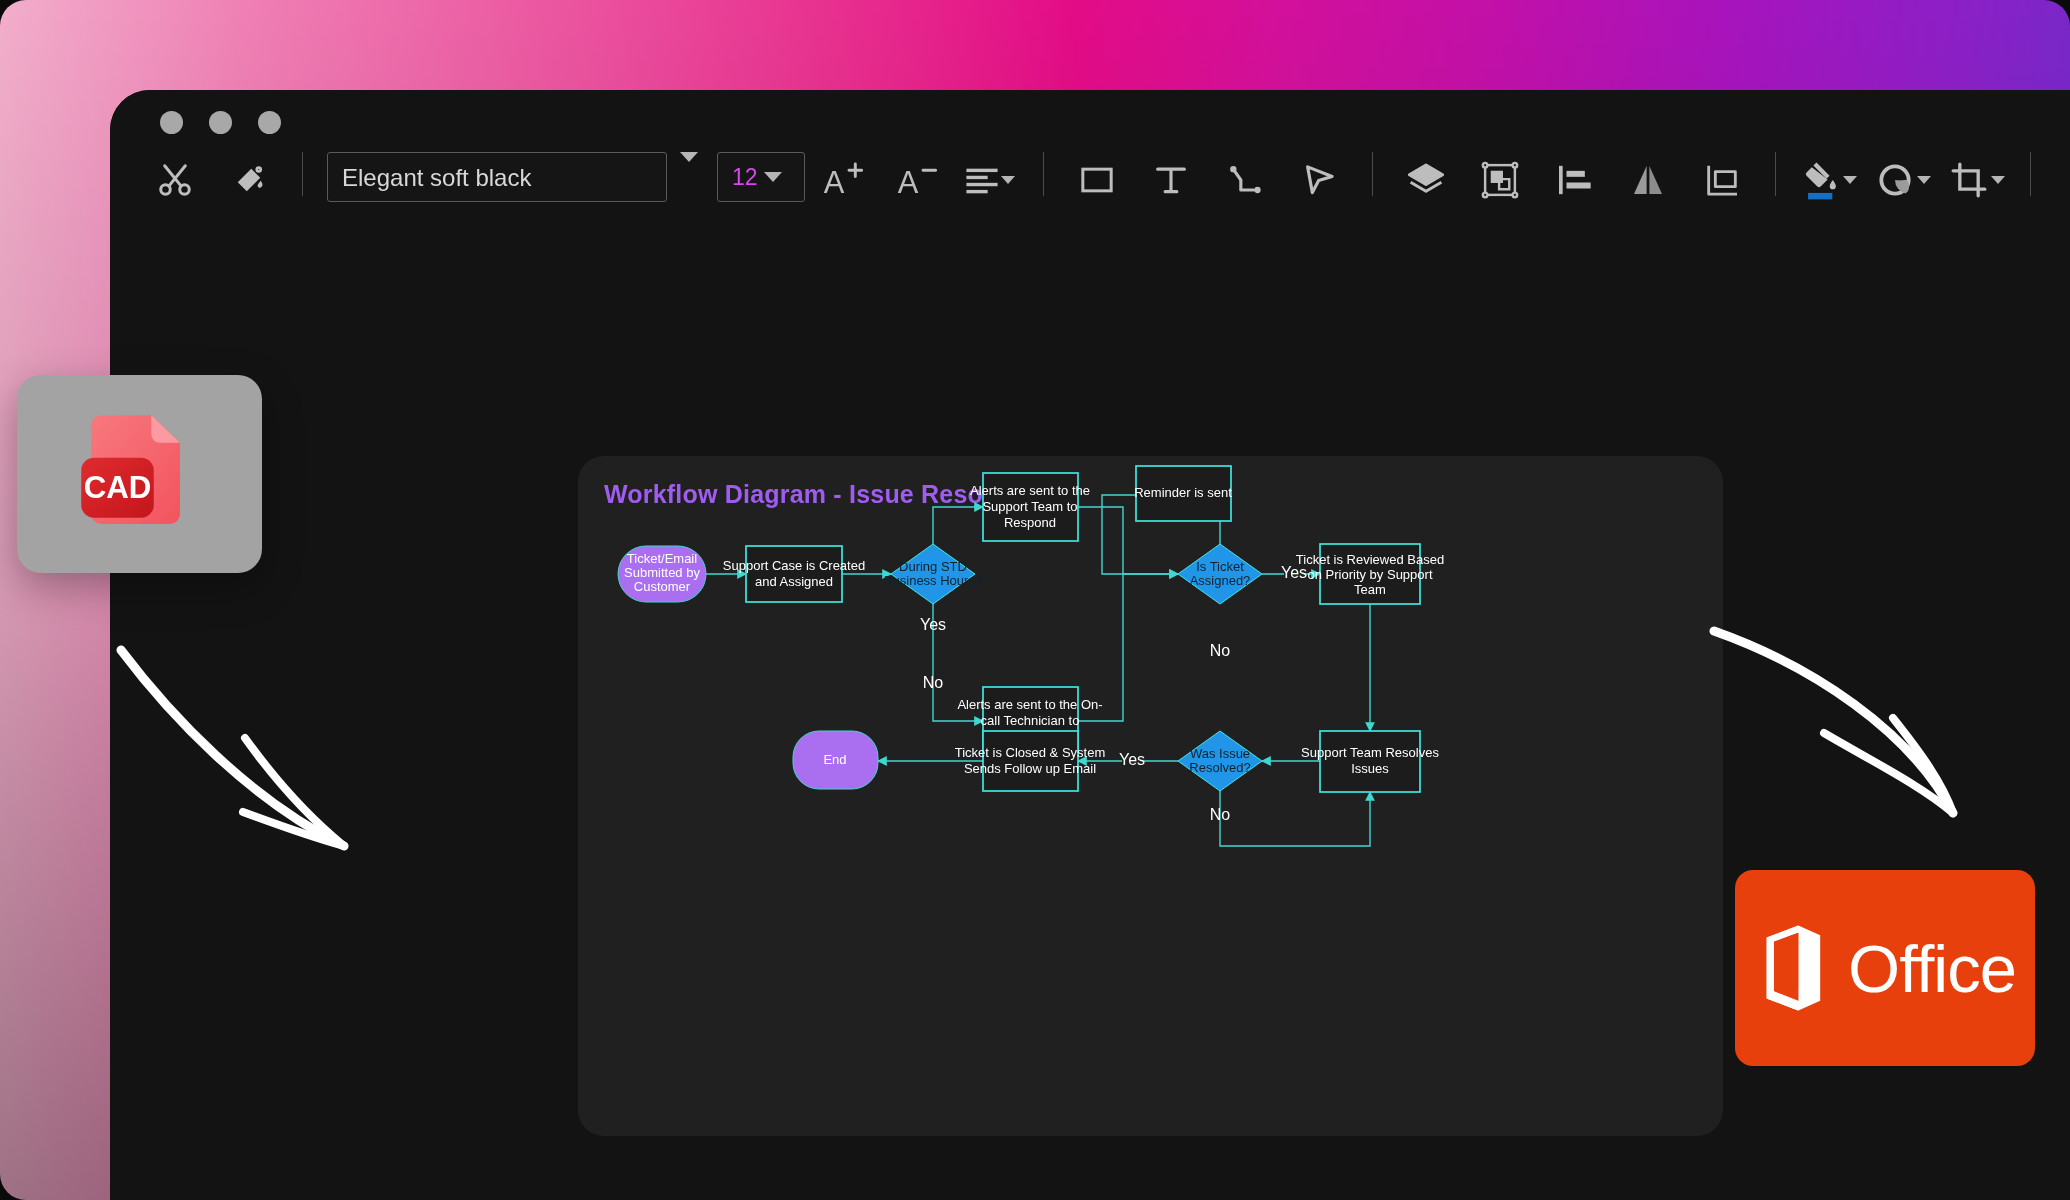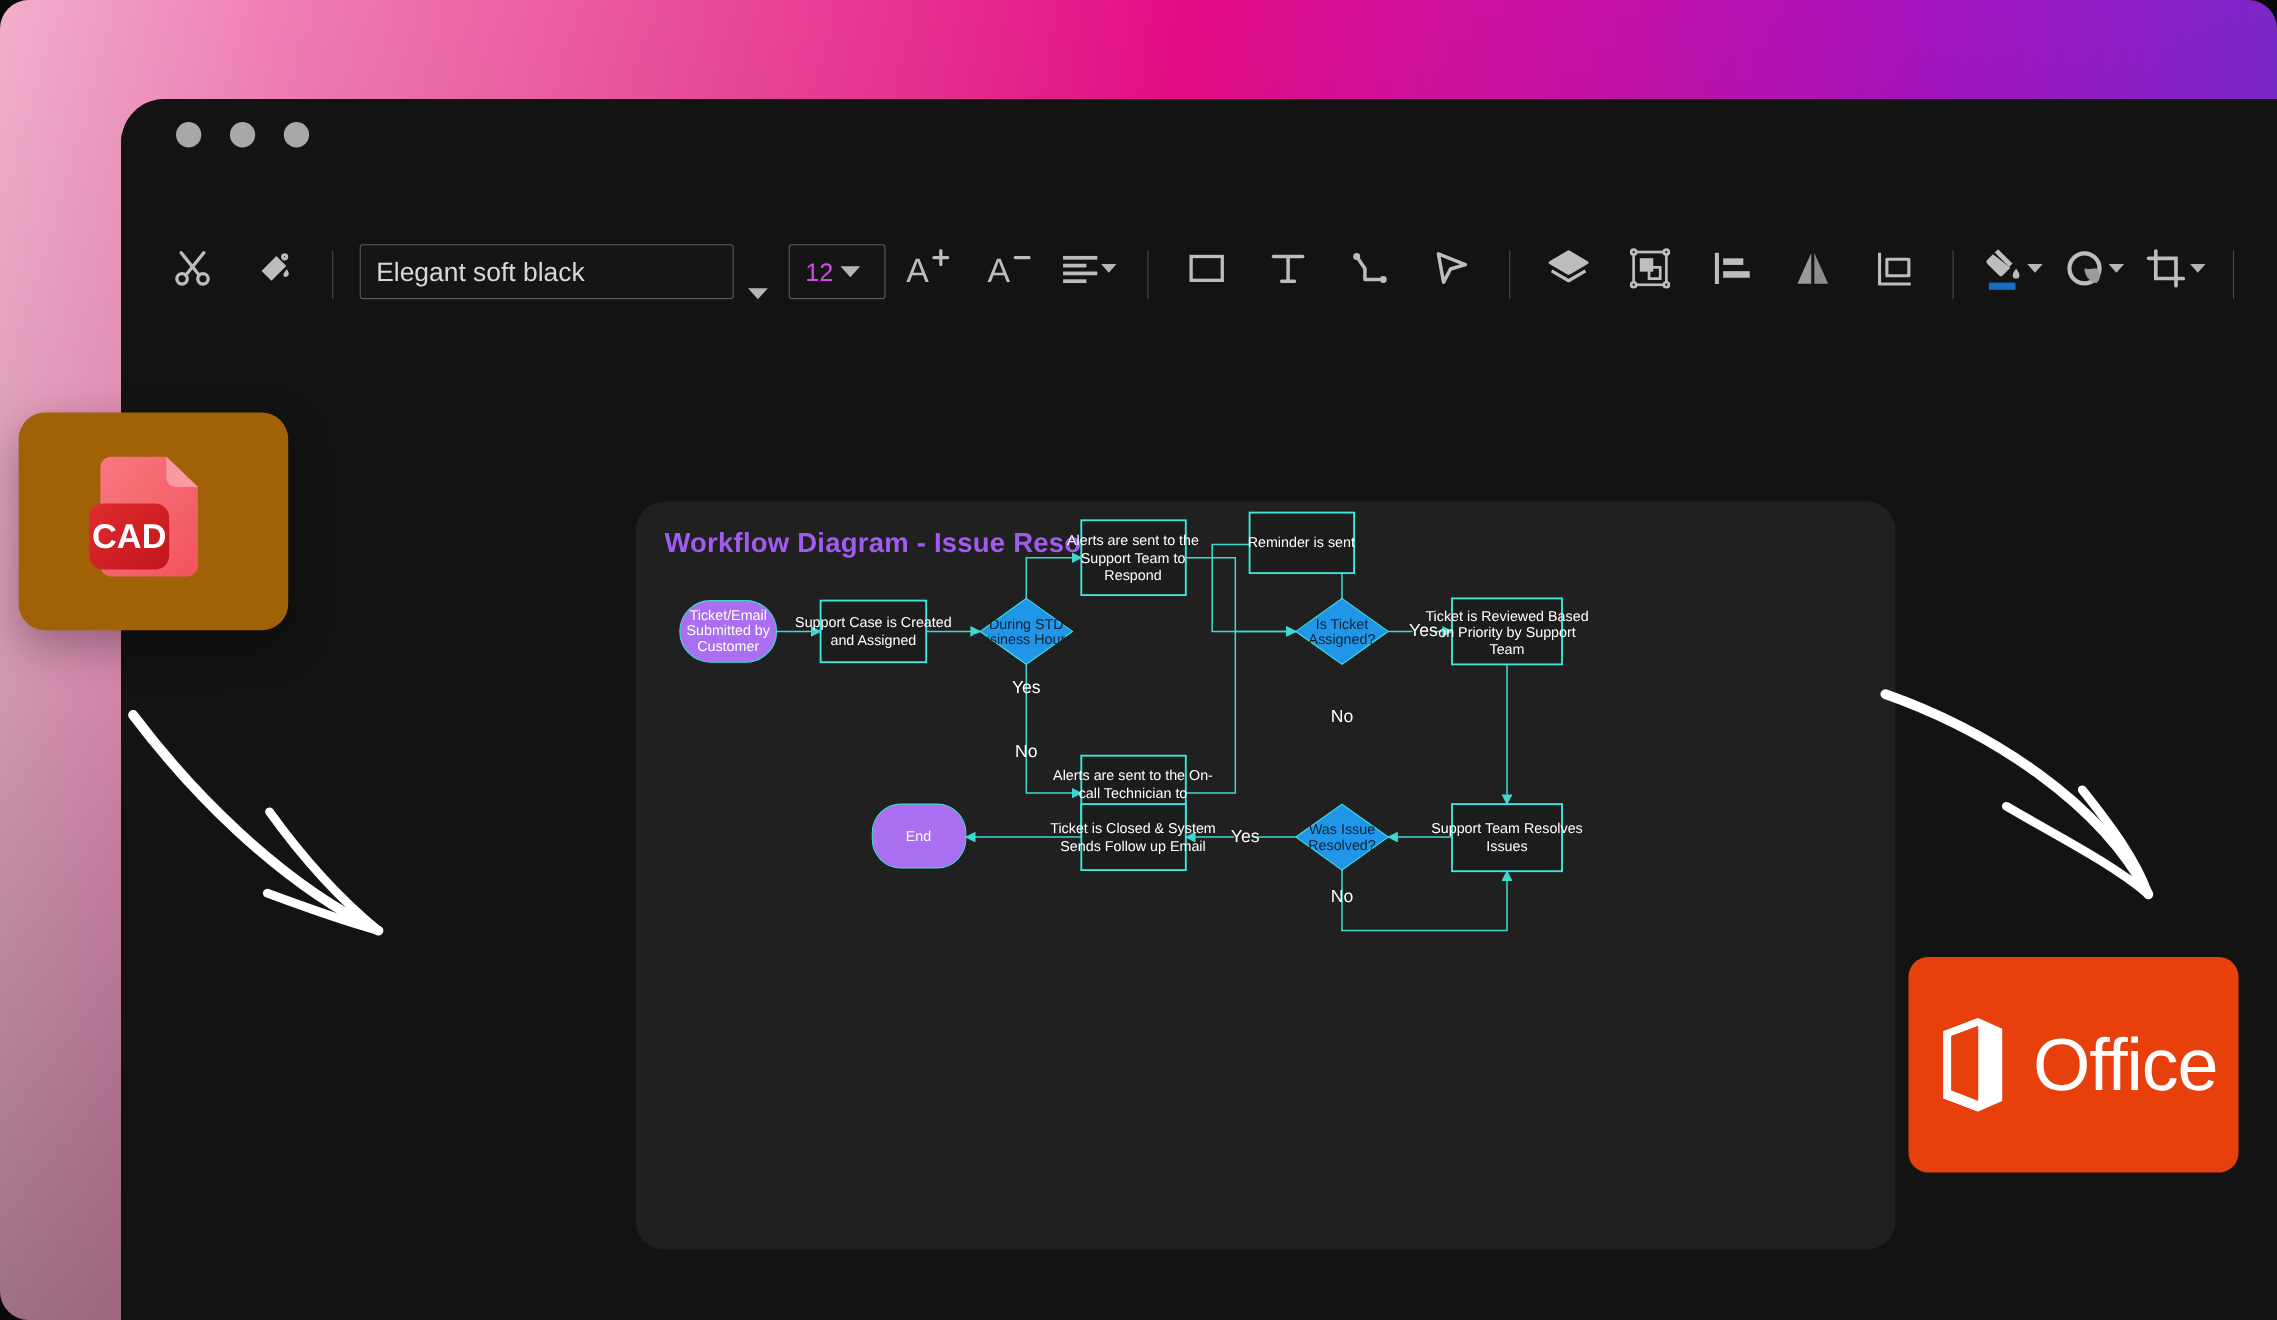--- a/index.html
+++ b/index.html
@@ -79,21 +79,21 @@
   }
 
   
   .toolbar {
     position: absolute;
     left: 0;
     top: 62px;
     width: 100%;
     height: 120px;
     display: flex;
-    align-items: flex-end;
+    align-items: flex-start;
     padding-left: 28px;
     box-sizing: border-box;
     background: #131313;
   }
   .tb-icon {
     width: 56px;
     height: 56px;
     margin: 0 9px;
     display: flex;
     align-items: center;
@@ -206,21 +206,21 @@
     dominant-baseline: middle;
   }
 
   
   .cad-badge {
     position: absolute;
     left: 17px;
     top: 375px;
     width: 245px;
     height: 198px;
-    background: #a16207;
+    background: #a3a3a3;
     border-radius: 24px;
     box-shadow: 0 14px 40px rgba(0,0,0,0.30);
     display: flex;
     align-items: center;
     justify-content: center;
   }
 
   
   .office-badge {
     position: absolute;

